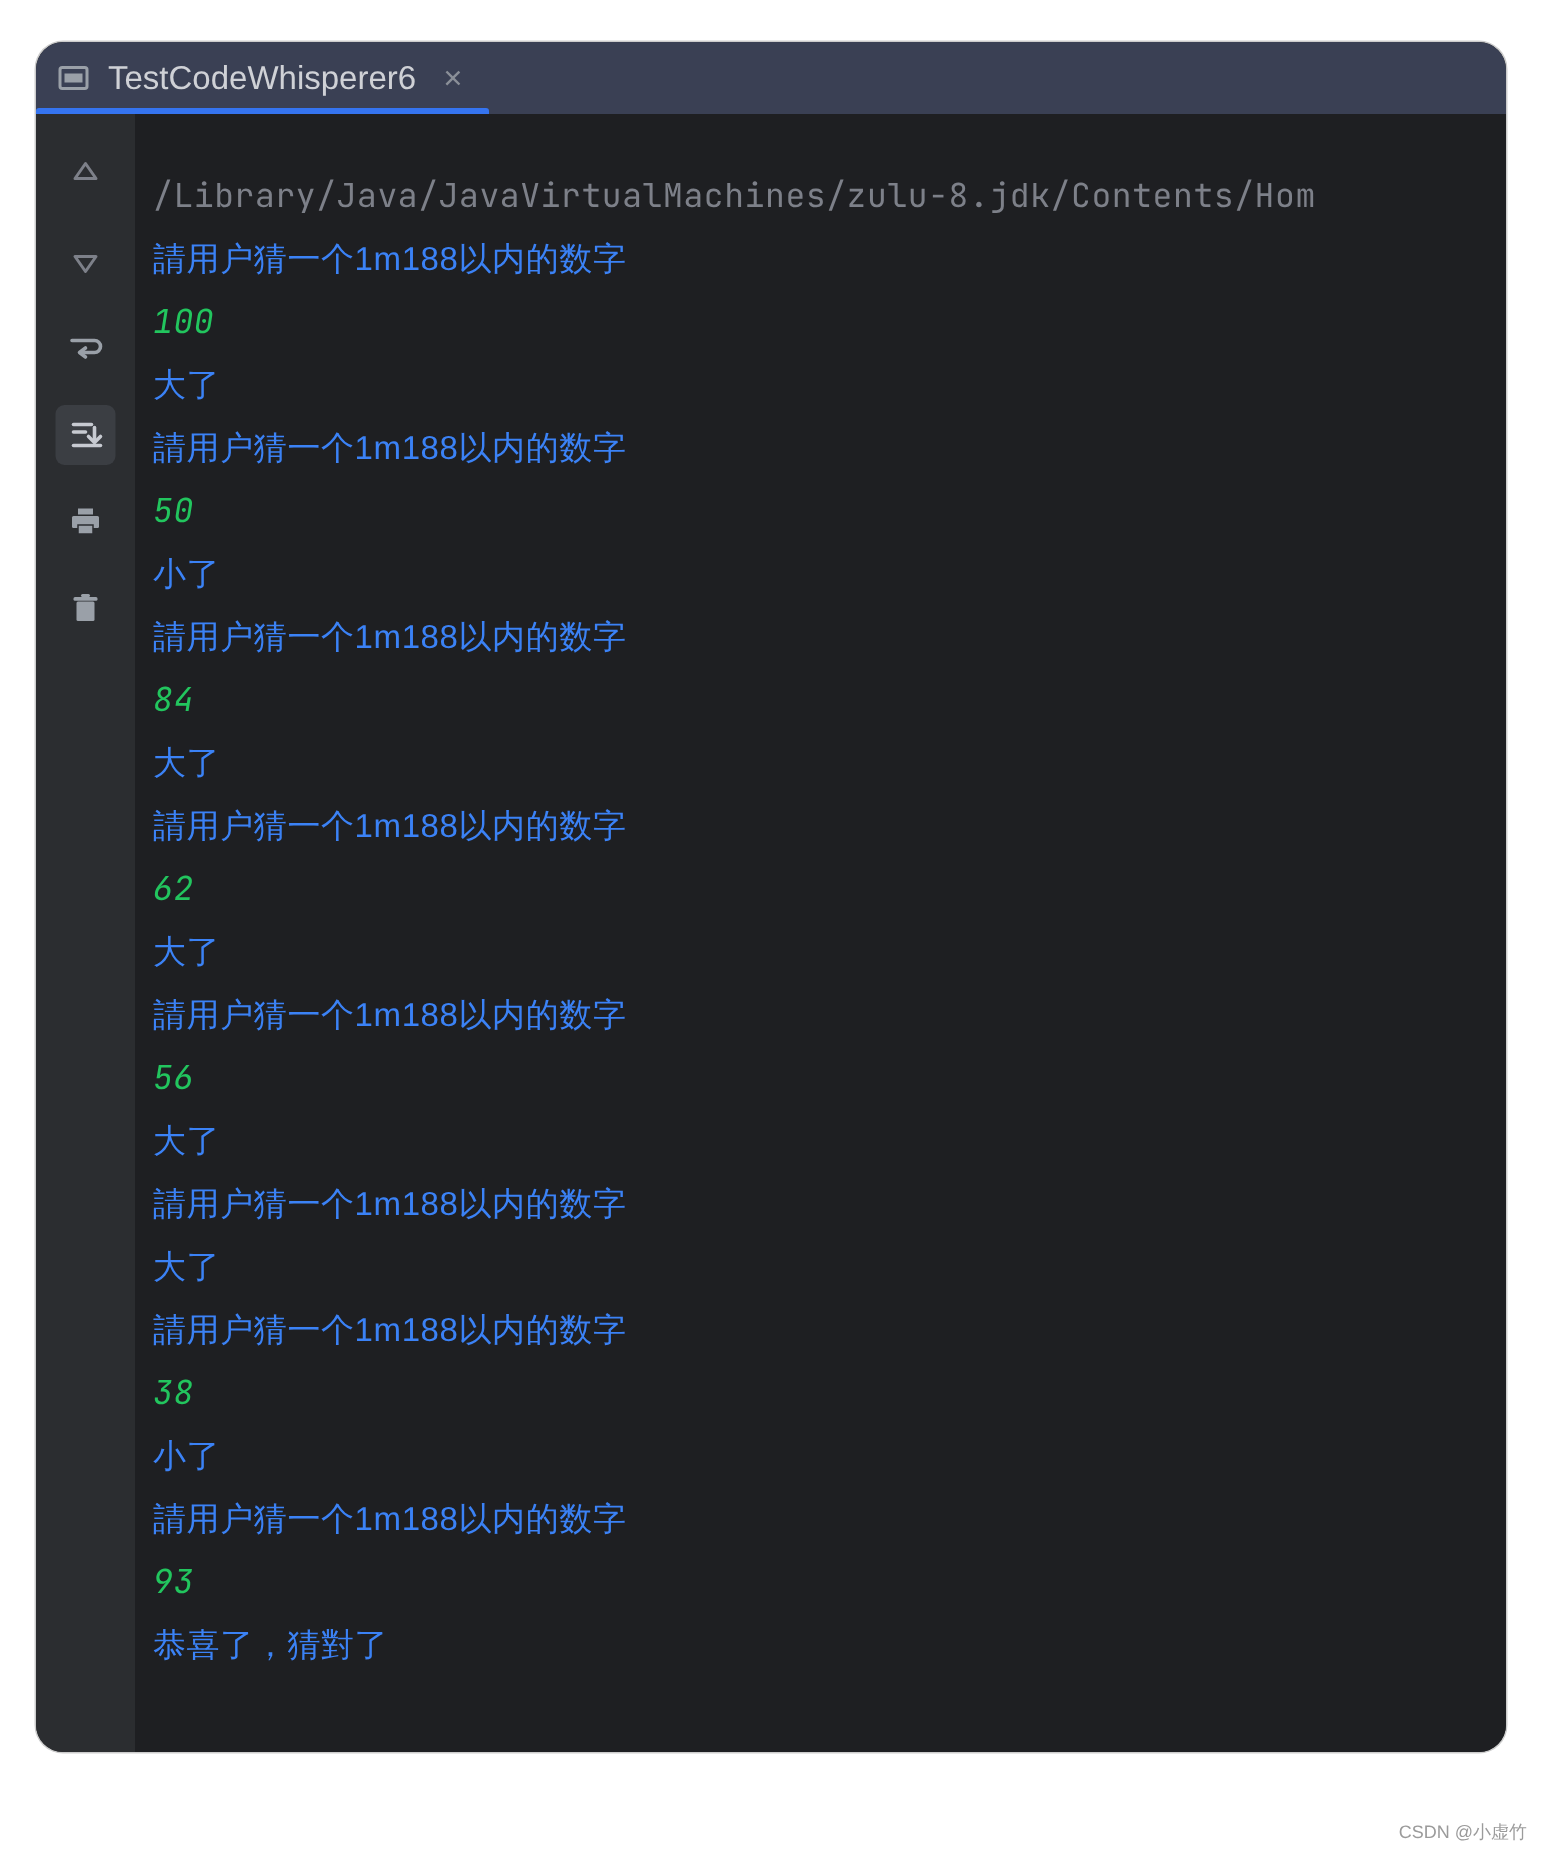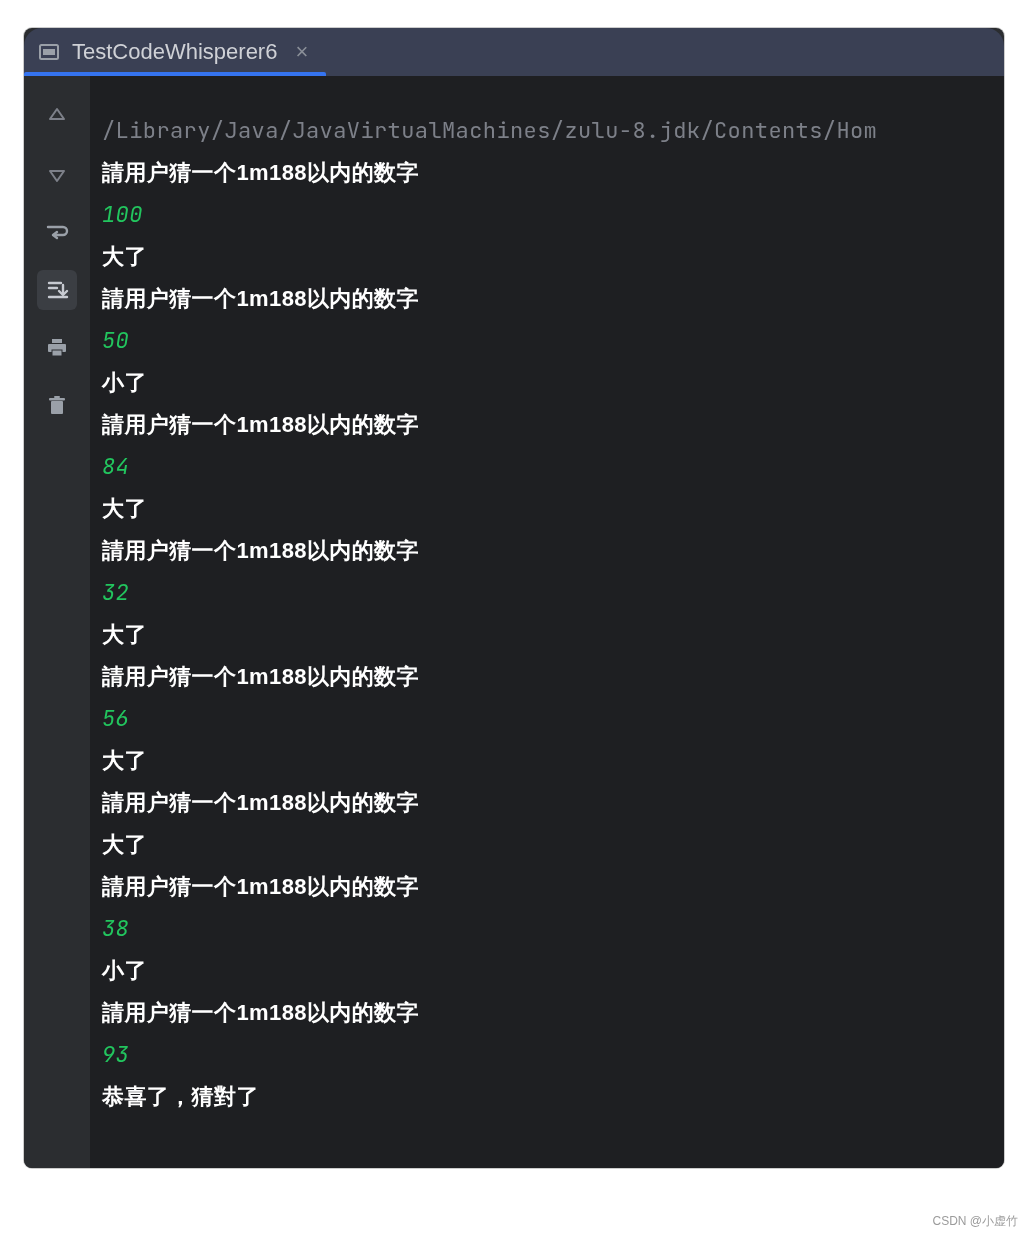--- a/index.html
+++ b/index.html
@@ -10,21 +10,21 @@
     height: 1242px;
     position: relative;
   }
   .ide-window {
     position: absolute;
     left: 24px;
     top: 28px;
     width: 980px;
     height: 1140px;
     background: #2b2d30;
-    border-radius: 8px;
+    border-radius: 18px;
     overflow: hidden;
     box-shadow: 0 0 0 1px rgba(0,0,0,0.2);
     display: flex;
     flex-direction: column;
   }
   .tab-bar {
     height: 48px;
     background: #3a4054;
     display: flex;
     align-items: stretch;
@@ -102,23 +102,23 @@
     font-size: 22px;
     line-height: 42px;
     white-space: nowrap;
     letter-spacing: 0.4px;
   }
   .path-line {
     color: #7d8089;
     font-family: "JetBrains Mono", "Menlo", monospace;
   }
   .prompt-line {
-    color: #ffffff;
+    color: #3b82f6;
     font-family: -apple-system, "PingFang SC", "Microsoft YaHei", sans-serif;
-    font-weight: 700;
+    font-weight: 400;
   }
   .input-line {
     color: #22c55e;
     font-style: italic;
     font-family: "JetBrains Mono", "Menlo", monospace;
   }
   .watermark {
     position: absolute;
     right: 14px;
     bottom: 12px;
@@ -201,21 +201,21 @@
     <div class="console-line prompt-line">請用户猜一个1m188以内的数字</div>
         <div class="console-line input-line">100</div>
         <div class="console-line prompt-line">大了</div>
         <div class="console-line prompt-line">請用户猜一个1m188以内的数字</div>
         <div class="console-line input-line">50</div>
         <div class="console-line prompt-line">小了</div>
         <div class="console-line prompt-line">請用户猜一个1m188以内的数字</div>
         <div class="console-line input-line">84</div>
         <div class="console-line prompt-line">大了</div>
         <div class="console-line prompt-line">請用户猜一个1m188以内的数字</div>
-        <div class="console-line input-line">32</div>
+        <div class="console-line input-line">62</div>
         <div class="console-line prompt-line">大了</div>
         <div class="console-line prompt-line">請用户猜一个1m188以内的数字</div>
         <div class="console-line input-line">56</div>
         <div class="console-line prompt-line">大了</div>
         <div class="console-line prompt-line">請用户猜一个1m188以内的数字</div>
         <div class="console-line prompt-line">大了</div>
         <div class="console-line prompt-line">請用户猜一个1m188以内的数字</div>
         <div class="console-line input-line">38</div>
         <div class="console-line prompt-line">小了</div>
         <div class="console-line prompt-line">請用户猜一个1m188以内的数字</div>

